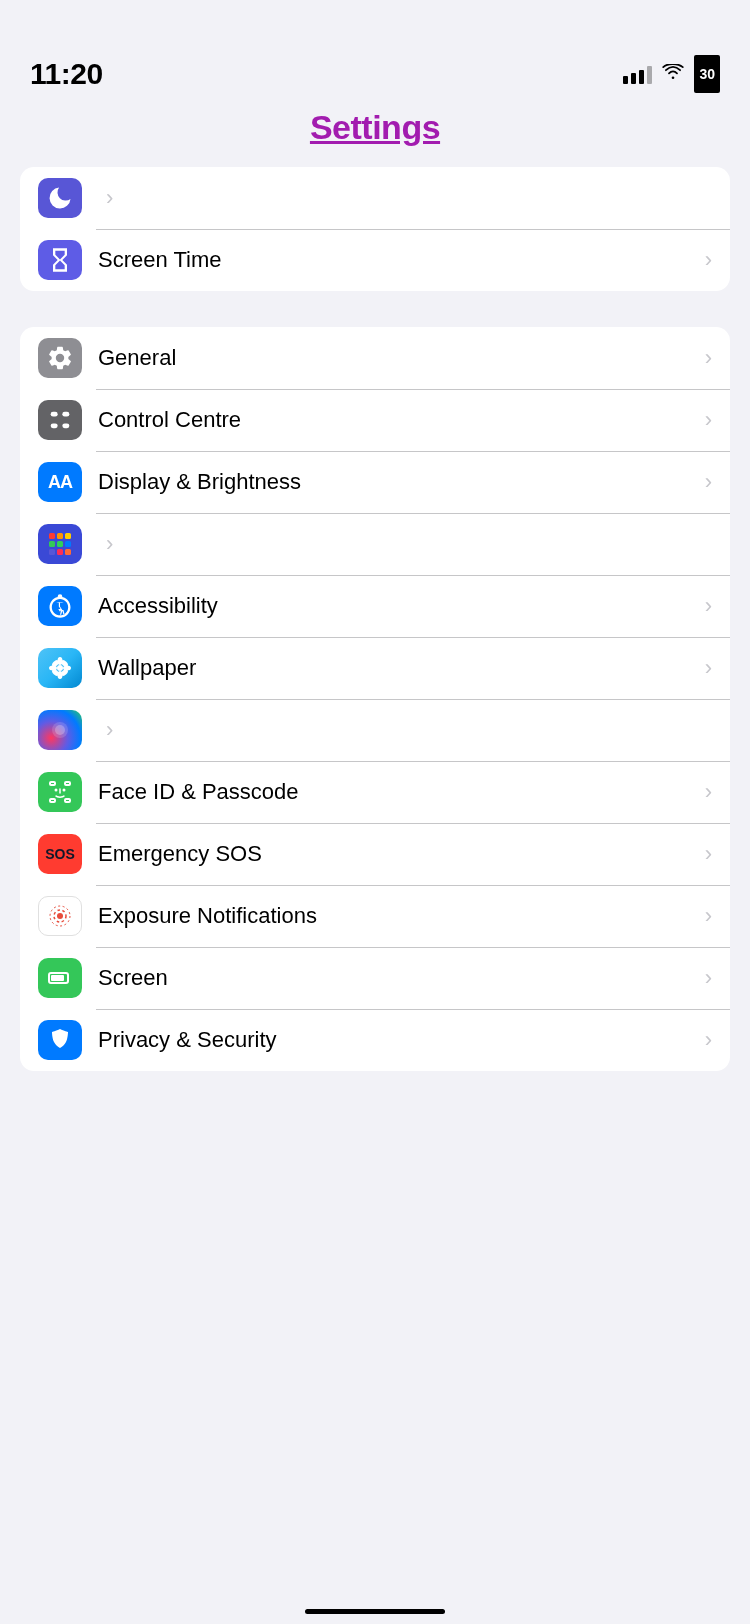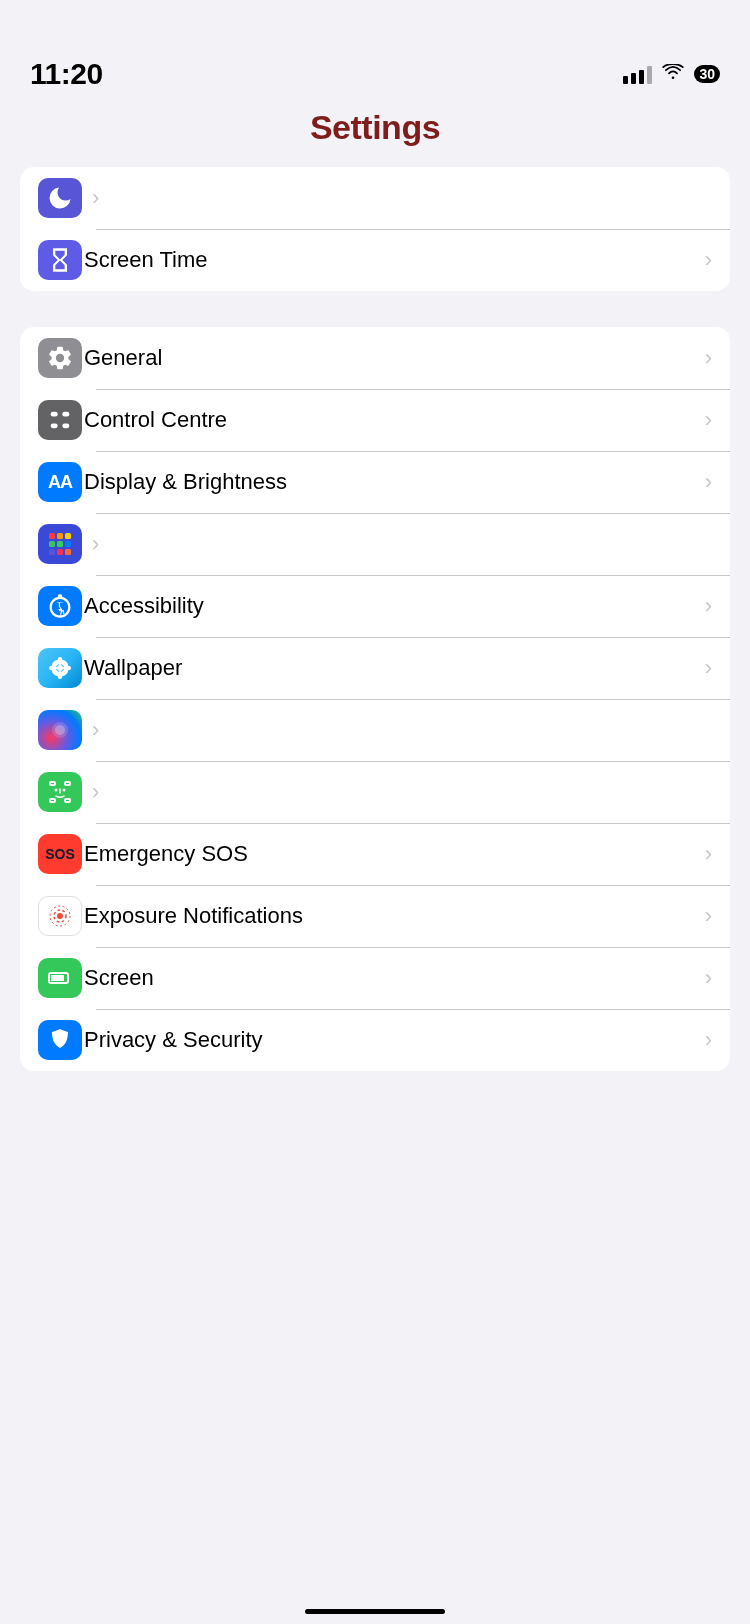--- a/index.html
+++ b/index.html
@@ -46,38 +46,39 @@
     .signal-bars span:nth-child(1) { height: 8px; }
     .signal-bars span:nth-child(2) { height: 11px; }
     .signal-bars span:nth-child(3) { height: 14px; }
     .signal-bars span:nth-child(4) { height: 18px; opacity: 0.3; }
 
     .wifi-icon svg { width: 22px; height: 16px; }
     .battery-container {
       display: flex;
       align-items: center;
       background: #000;
-      border-radius: 10px;
+      border-radius: 2px;
       padding: 3px 5px;
       font-size: 14px;
       font-weight: 700;
       color: #fff;
-      height: 18px;
+      height: 38px;
     }
 
     
     .header {
       text-align: center;
       padding: 10px 0 20px;
     }
     .header-title {
       font-size: 34px;
       font-weight: 700;
-      color: #7f1d1d;
+      color: #a21caf;
       letter-spacing: -0.5px;
+      text-decoration: underline;
     }
 
     
     .settings-group {
       background: #fff;
       border-radius: 14px;
       margin: 0 20px 36px 20px;
       overflow: hidden;
     }
 
@@ -96,21 +97,21 @@
       left: 76px;
       right: 0;
       height: 0.5px;
       background: #c6c6c8;
     }
 
     .row-icon {
       width: 44px;
       height: 40px;
       border-radius: 10px;
-      margin-right: 2px;
+      margin-right: 16px;
       flex-shrink: 0;
       display: flex;
       align-items: center;
       justify-content: center;
       overflow: hidden;
     }
     .row-icon svg { width: 28px; height: 28px; }
     .row-icon .icon-text {
       font-size: 20px;
       font-weight: 700;
@@ -329,20 +330,21 @@
         <rect x="4" y="4" width="5" height="3" rx="1" fill="none" stroke="white" stroke-width="2"></rect>
         <rect x="19" y="4" width="5" height="3" rx="1" fill="none" stroke="white" stroke-width="2"></rect>
         <rect x="4" y="21" width="5" height="3" rx="1" fill="none" stroke="white" stroke-width="2"></rect>
         <rect x="19" y="21" width="5" height="3" rx="1" fill="none" stroke="white" stroke-width="2"></rect>
         <circle cx="10" cy="12" r="1.5"></circle>
         <circle cx="18" cy="12" r="1.5"></circle>
         <line x1="14" y1="11" x2="14" y2="15" stroke="white" stroke-width="1.5" stroke-linecap="round"></line>
         <path d="M10 18c1 1.5 7 1.5 8 0" stroke="white" stroke-width="1.5" stroke-linecap="round" fill="none"></path>
       </svg>
     </div>
+    <span class="row-label">Face ID &amp; Passcode</span>
     <span class="row-chevron">›</span>
   </div>
 
   <div class="settings-row">
     <div class="row-icon icon-red">
       <span class="icon-text" style="font-size:14px; font-weight:800; letter-spacing:0px; color:#0f172a;">SOS</span>
     </div>
     <span class="row-label">Emergency SOS</span>
     <span class="row-chevron">›</span>
   </div>

